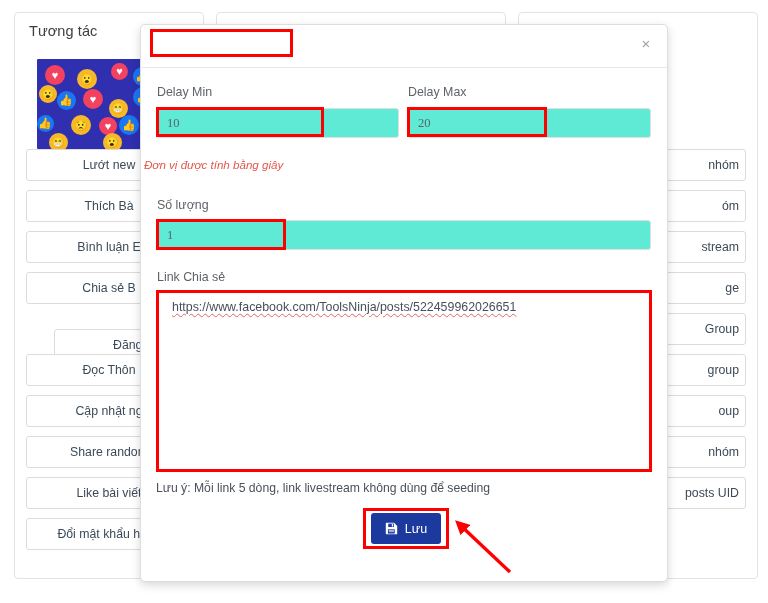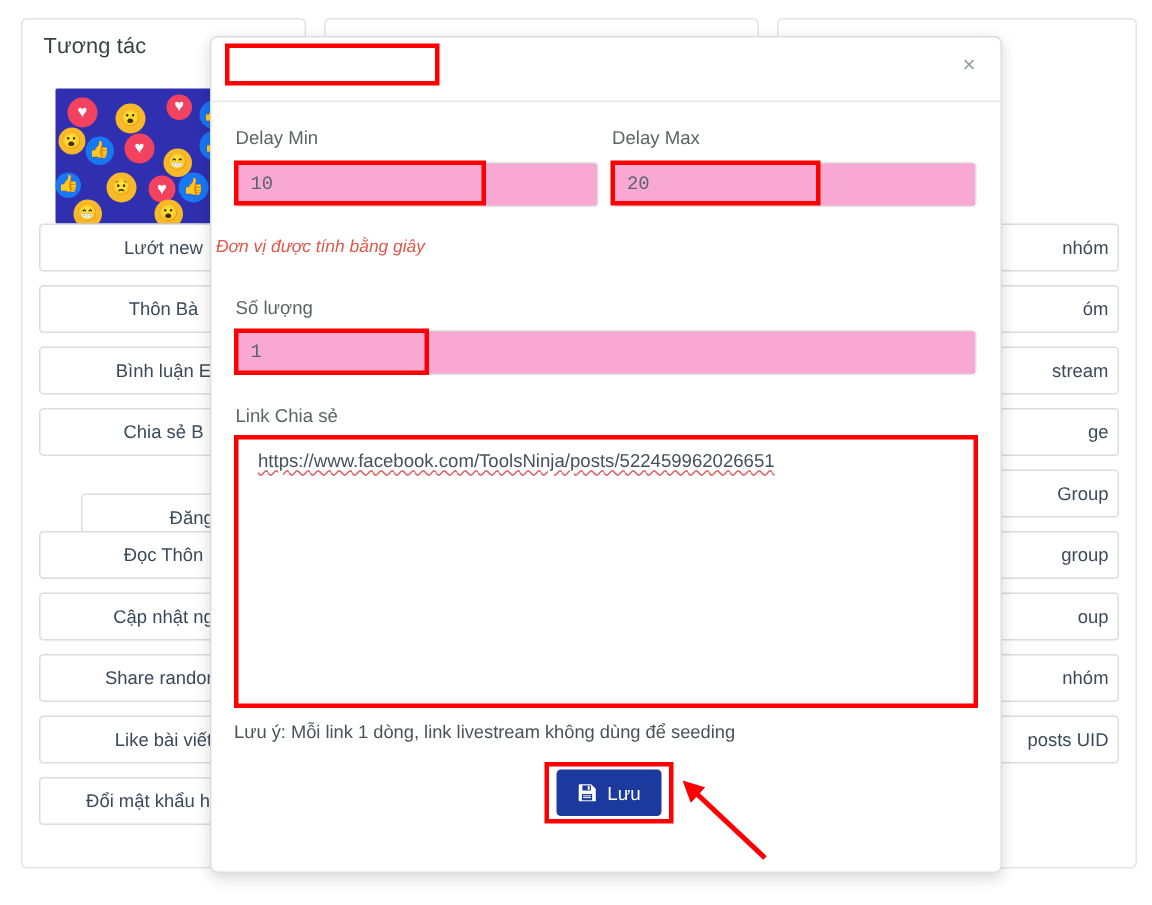--- a/index.html
+++ b/index.html
@@ -111,25 +111,25 @@
     position: absolute;
     font-size: 12.4px;
     color: #5f6368;
     white-space: nowrap;
   }
   .fld {
     position: absolute;
     height: 30px;
     border: 1px solid #e0e0e0;
     border-radius: 3px;
-    background: #f9a8d4;
+    background: #5eead4;
     font-size: 12.6px;
     color: #5a6570;
     padding: 0 9px;
-    font-family: Liberation Mono, monospace;
+    font-family: Liberation Serif, serif;
     outline: none;
   }
   .hint-red {
     position: absolute;
     font-size: 11.6px;
     font-style: italic;
     color: #e2574c;
     white-space: nowrap;
   }
   .ta {
@@ -228,21 +228,21 @@
     </div>
 
     <div class="card card-mid"></div>
     <div class="card card-right"></div>
 
     <div class="btn-list col-left">
       <div class="opt-btn" style="top:149px;">
           <span>Lướt new</span>
         </div>
       <div class="opt-btn" style="top:190px;">
-          <span>Thôn Bà</span>
+          <span>Thích Bà</span>
         </div>
       <div class="opt-btn" style="top:231px;justify-content:center;">
           <span>Bình luận E</span>
         </div>
       <div class="opt-btn" style="top:272px;">
           <span>Chia sẻ B</span>
         </div>
       <div class="opt-btn" style="top:329px;margin-left:28px;">
           <span>Đăng Bà</span>
         </div>
@@ -312,21 +312,21 @@
 
     <div class="hint-red" style="left:144px; top:158px;">Đơn vị được tính bằng giây</div>
 
     <div class="field-label" style="left:157px; top:198px;">Số lượng</div>
     <input class="fld" style="left: 157px; top: 220px; width: 494px;" value="1">
 
     <div class="field-label" style="left:157px; top:270px;">Link Chia sẻ</div>
     <div class="ta" style="left:157px; top:291px; width:494px; height:180px;"></div>
     <div class="ta-text">https://www.facebook.com/ToolsNinja/posts/522459962026651</div>
 
-    <div class="note">Lưu ý: Mỗi link 1 dòng, link livestream không dùng để seeding</div>
+    <div class="note">Lưu ý: Mỗi link 5 dòng, link livestream không dùng để seeding</div>
 
     <button class="save-btn">
       <svg class="floppy" viewBox="0 0 16 16" aria-hidden="true">
         <path fill="#ffffff" d="M2 1h9.2L15 4.8V15H2a1 1 0 0 1-1-1V2a1 1 0 0 1 1-1z"></path>
         <rect x="4" y="2" width="7" height="4.2" fill="#1c3a9e"></rect>
         <rect x="8.4" y="2.6" width="1.6" height="3" fill="#ffffff"></rect>
         <rect x="3.6" y="9" width="8.4" height="5.2" fill="#1c3a9e"></rect>
         <rect x="4.6" y="10.1" width="6.4" height=".8" fill="#ffffff"></rect>
         <rect x="4.6" y="11.6" width="6.4" height=".8" fill="#ffffff"></rect>
       </svg>

